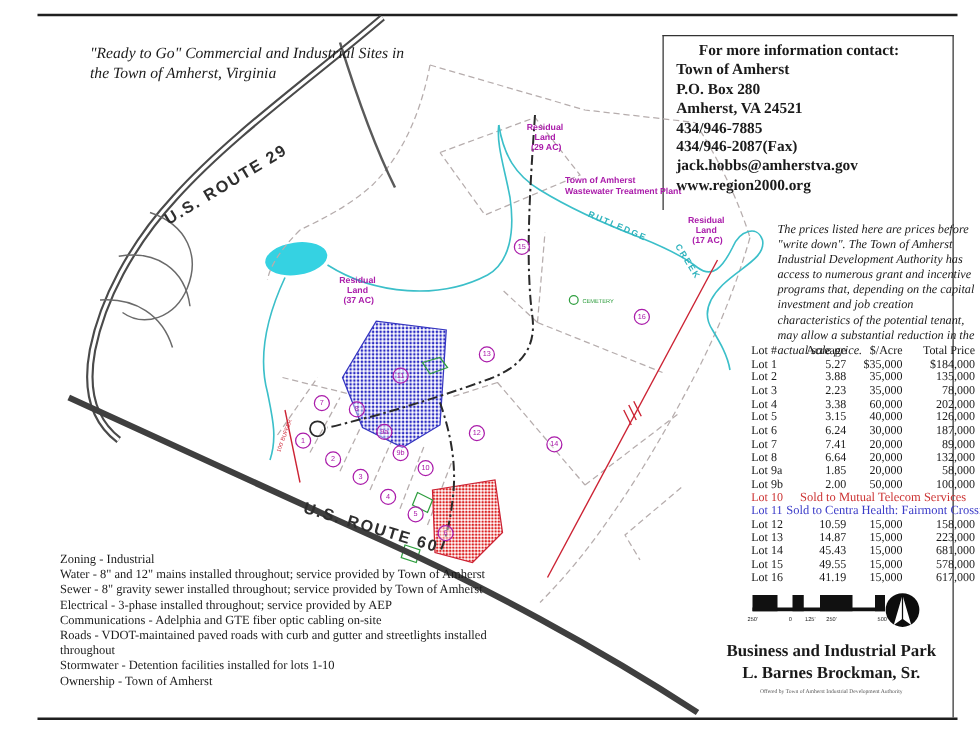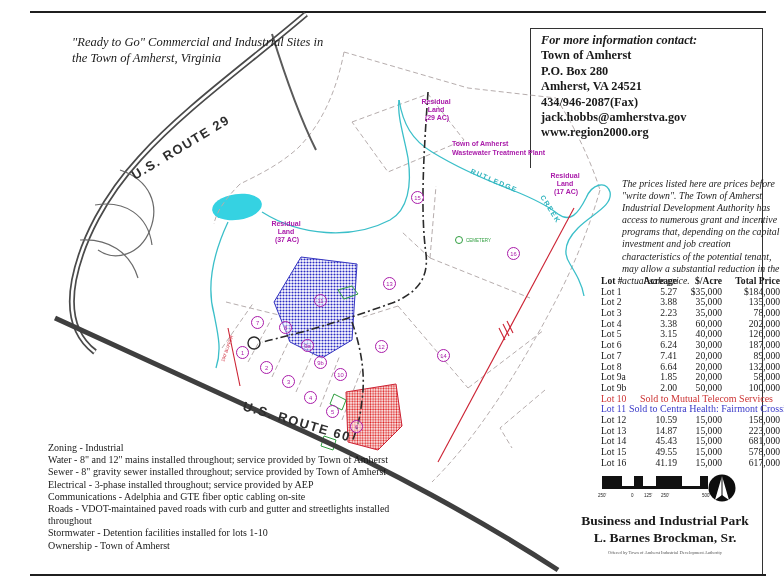--- a/index.html
+++ b/index.html
@@ -3,25 +3,25 @@
 <meta charset="utf-8">
 <style>
   html,body{margin:0;padding:0;background:#e8e8e8;}
   .page{position:relative;width:784px;height:588px;background:#fff;overflow:hidden;
         font-family:"Liberation Serif",serif;color:#1a1a1a;}
   .abs{position:absolute;}
   .rule{position:absolute;background:#1f1f1f;}
   
   .map-title{left:72px;top:34px;width:300px;font:italic 12.5px "Liberation Serif",serif;line-height:16px;}
   .contact{left:541px;top:33px;width:220px;font:bold 12.3px "Liberation Serif",serif;line-height:15.4px;}
-  .contact .head{font-style:italic;}
+  .contact .head{margin-left:18px;}
   .disclaimer{left:622px;top:178px;width:168px;font:italic 9.8px "Liberation Serif",serif;line-height:12.1px;}
   .price-table{left:601px;top:276px;width:181px;font:9.6px "Liberation Serif",serif;}
   .trow{display:flex;height:10.7px;line-height:10.7px;white-space:nowrap;}
-  .thead{font-weight:bold;}
+  .thead{font-weight:normal;}
   .c.lot{width:36px;}
   .c.a{width:40px;text-align:right;}
   .c.p{width:45px;text-align:right;}
   .c.t{width:58px;text-align:right;}
   .c.soldtext{padding-left:3px;font-size:10px;}
   .sold-red{color:#cc3333;}
   .sold-blue{color:#3a3ac8;}
   .features{left:48px;top:442px;width:382px;}
   .features .fh{font:bold 13px "Liberation Serif",serif;text-decoration:underline;margin-bottom:3px;}
   .features .fi{font:10px "Liberation Serif",serif;line-height:12.2px;}
@@ -194,20 +194,21 @@
     <div>"Ready to Go" Commercial and Industrial Sites in</div>
     <div>the Town of Amherst, Virginia</div>
   </div>
 
   <div class="abs txt contact">
     <div class="head">For more information contact:</div>
     <div id="contact-lines">
         <div>Town of Amherst</div>
         <div>P.O. Box 280</div>
         <div>Amherst, VA 24521</div>
+        <div>434/946-7885</div>
         <div>434/946-2087(Fax)</div>
         <div>jack.hobbs@amherstva.gov</div>
         <div>www.region2000.org</div>
       </div>
   </div>
 
   <div class="abs txt disclaimer">The prices listed here are prices before "write down".  The Town of Amherst Industrial Development Authority has access to numerous grant and incentive programs that, depending on the capital investment and job creation characteristics of the potential tenant, may allow a substantial reduction in the actual sale price.</div>
 
   <div class="abs txt price-table">
     <div class="trow thead">

